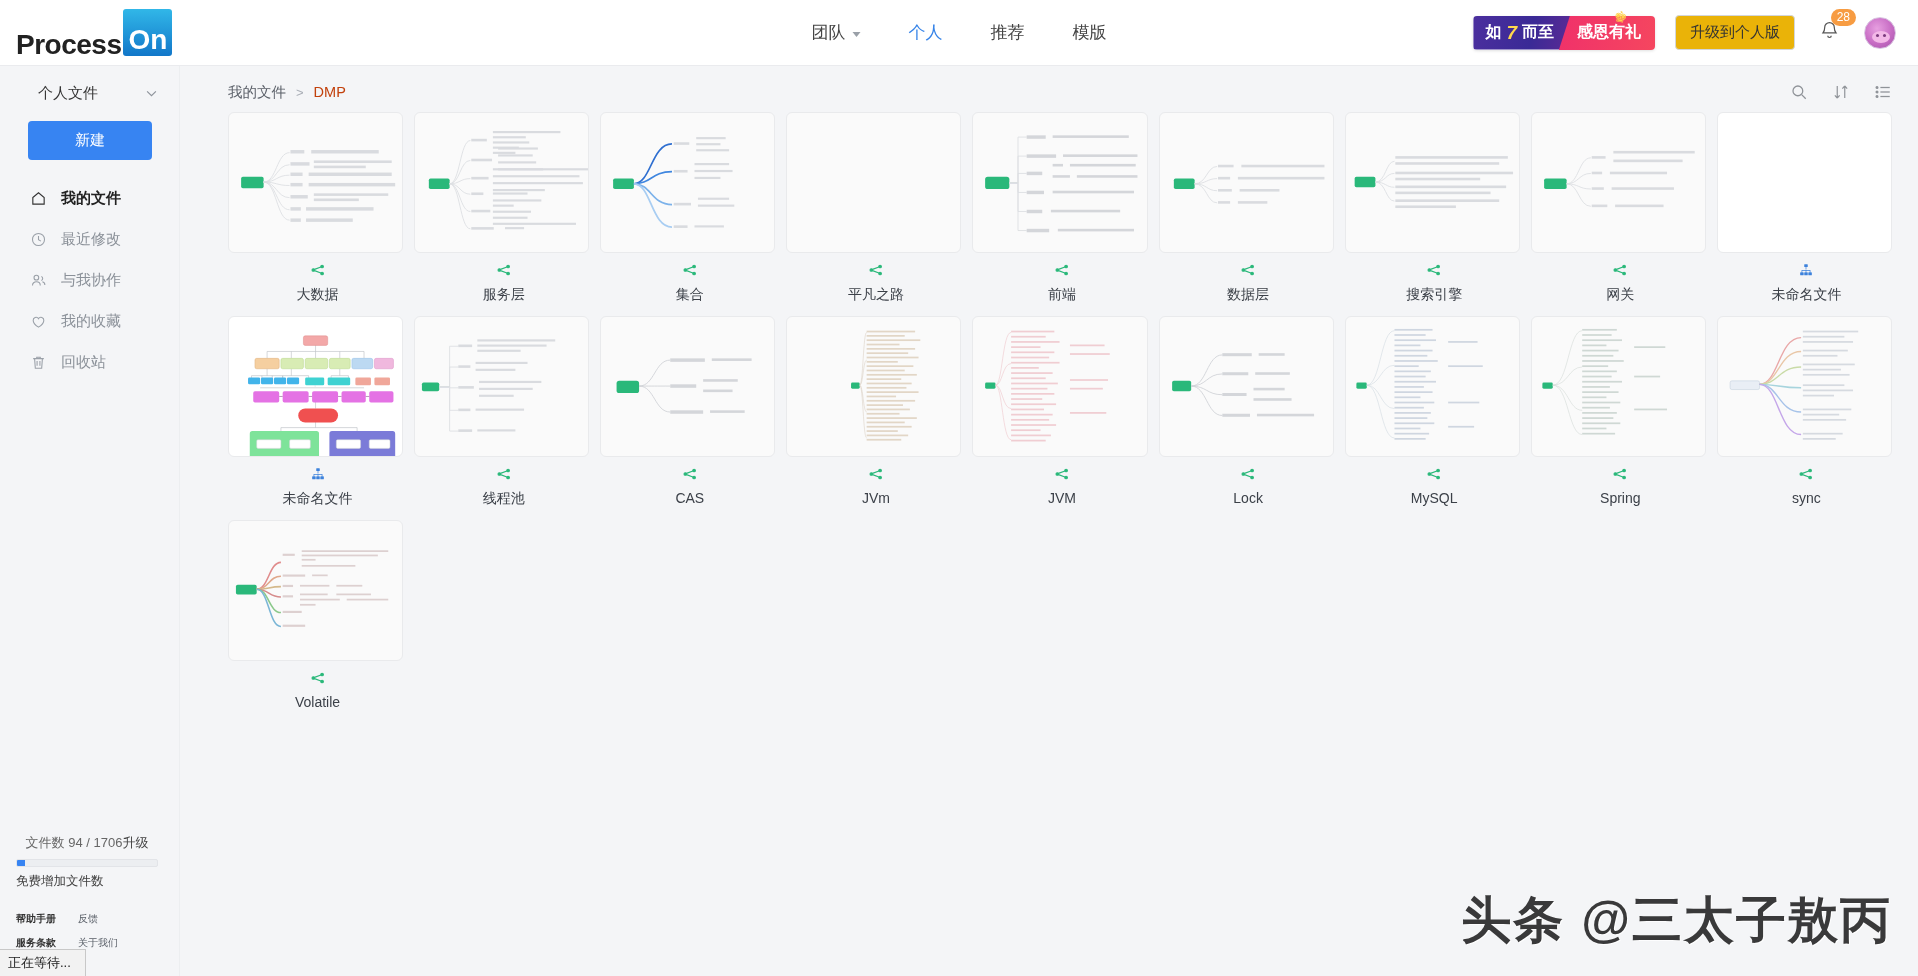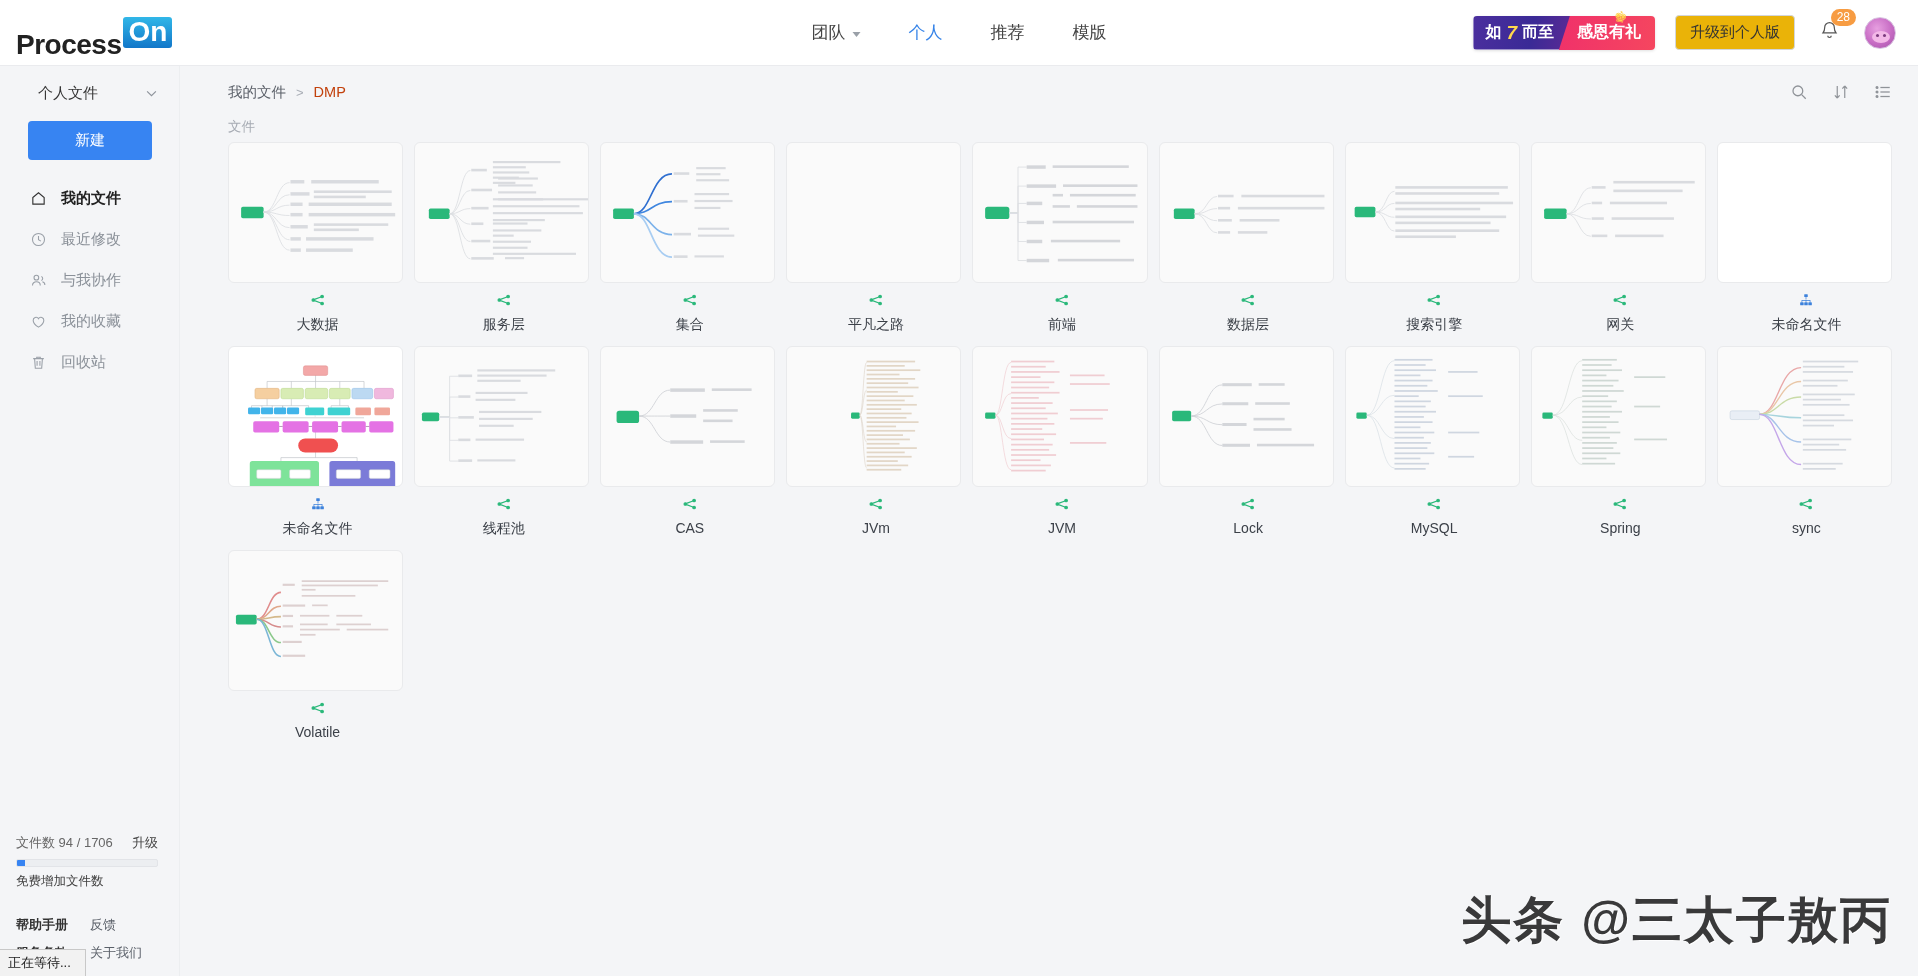--- a/index.html
+++ b/index.html
@@ -20,21 +20,21 @@
     display: flex; align-items: center;
     position: relative;
   }
   .logo { margin-left: 16px; display: flex; align-items: center; height: 66px; }
   .logo-text {
     font-size: 28px; font-weight: bold; color: #222; letter-spacing: -0.5px; margin-top: 24px;
   }
   .logo-badge {
     font-size: 28px; font-weight: bold; color: #fff;
     background: linear-gradient(180deg,#31b7e8 0%,#1277c9 100%);
-    border-radius: 3px; padding: 0 5px 2px 5px; margin-left: 2px;
+    border-radius: 3px; padding: 16px 5px 2px 5px; margin-left: 2px;
     display:inline-block; line-height: 1.05;
   }
 
   .mainnav {
     position: absolute; left: 50%; transform: translateX(-50%);
     display: flex; align-items: center; gap: 48px; height: 66px;
   }
   .navitem {
     font-size: 17px; color: #444; cursor: pointer;
     display: flex; align-items: center; gap: 7px;
@@ -115,32 +115,32 @@
     display: flex; align-items: center; gap: 14px; padding: 11px 0 11px 30px;
     font-size: 15px; color: #8b9199; cursor: pointer;
   }
   .navrow.active { color: #222; font-weight: bold; }
   .navrow svg { flex: 0 0 17px; }
 
   .quota {
     position: absolute; bottom: 86px; left: 0; width: 180px; padding: 0 22px 0 16px;
   }
   .quota-top {
-    display: flex; justify-content: space-between; align-items: baseline;
+    display: flex; justify-content: center; align-items: baseline;
     font-size: 13px; color: #666; margin-bottom: 7px;
   }
   .quota-up { color: #444; cursor: pointer; font-size: 13px; }
   .bar {
     height: 8px; background: #eceef1; border: 1px solid #e2e4e8; border-radius: 2px;
     overflow: hidden;
   }
   .bar-fill { height: 100%; background: #3784f2; width: 6%; }
   .quota-note { font-size: 12.5px; color: #404040; margin-top: 6px; cursor: pointer; }
 
-  .footlinks { position: absolute; bottom: 4px; left: 16px; width: 180px; font-size: 13px; }
+  .footlinks { position: absolute; bottom: 16px; left: 16px; width: 180px; font-size: 10px; }
   .footrow { display: flex; gap: 22px; margin-bottom: 10px; }
   .footrow a { color: #5a6069; text-decoration: none; cursor: pointer; }
   .footrow a.bold { font-weight: bold; color: #333; }
 
   .statusbar {
     position: absolute; left: 0; bottom: 0; background: #f2f2f2;
     border: 1px solid #c8c8c8; border-left: none; border-bottom: none;
     font-size: 13px; color: #222; padding: 4px 14px 4px 8px; z-index: 50;
   }
 
@@ -336,21 +336,20 @@
             <path d="M8.5 6H21"></path>
           <circle cx="4" cy="12" r="1.2" fill="#5c6168"></circle>
             <path d="M8.5 12H21"></path>
           <circle cx="4" cy="18" r="1.2" fill="#5c6168"></circle>
             <path d="M8.5 18H21"></path>
         </svg>
       </span>
     </div>
   </div>
 
-  <div class="section-label">文件</div>
 
   <div class="grid">
 
     <div class="card">
       <div class="thumb">
         <svg viewBox="0 0 200 141" width="100%" height="100%">
           <rect x="14" y="64" width="26" height="13" rx="2" fill="#2ab87a"></rect>
           <g stroke="#dcdee2" fill="none" stroke-width="1">
             <path d="M40 70 C55 70 55 36 70 36"></path>
               <path d="M40 70 C55 70 55 50 70 50"></path>

